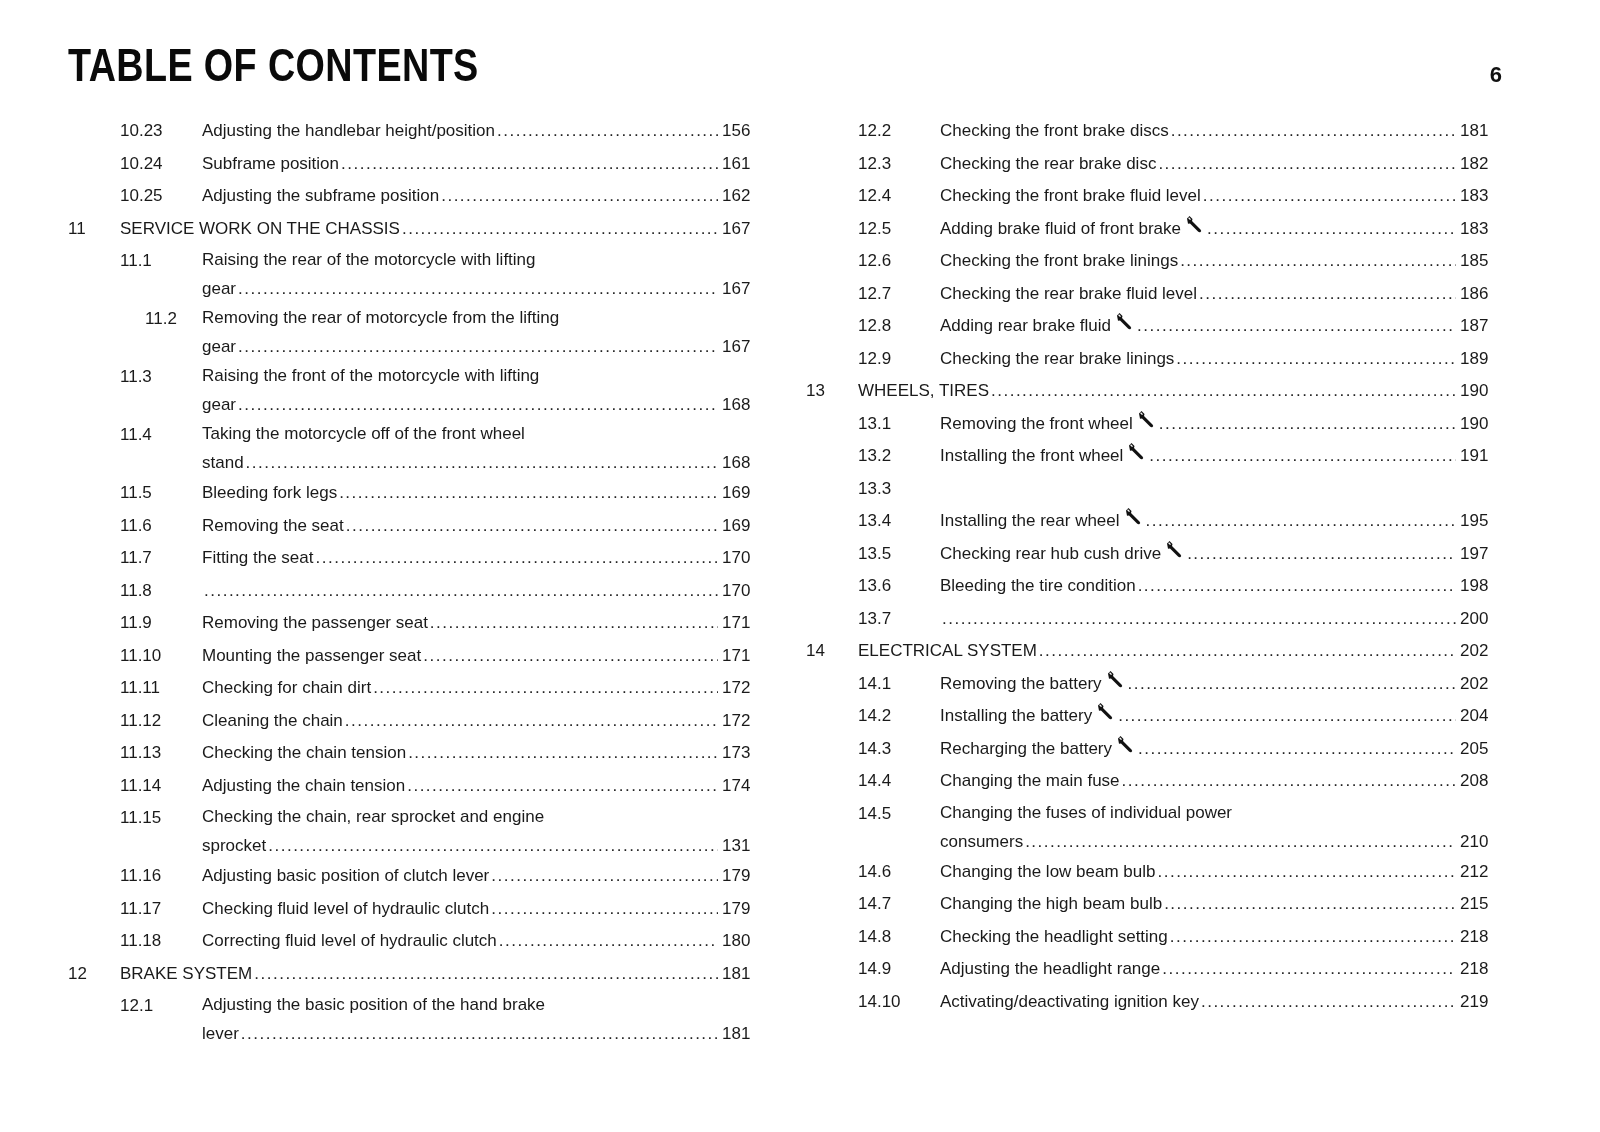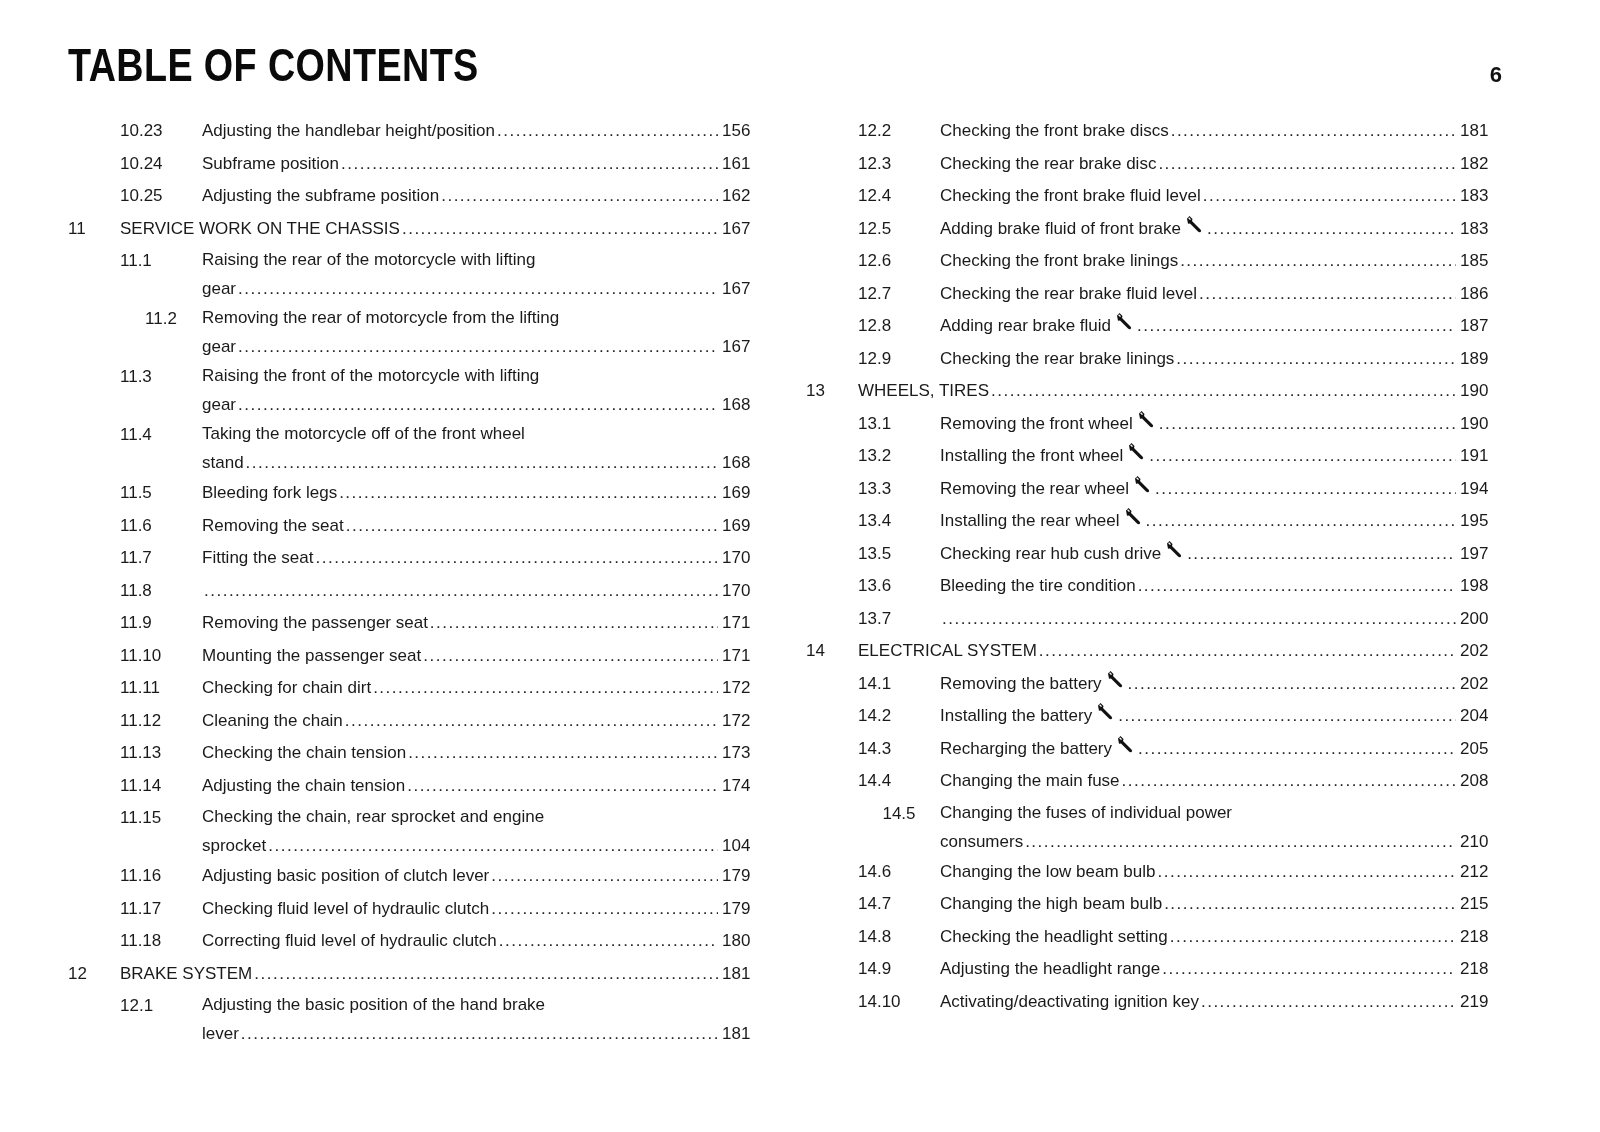--- a/index.html
+++ b/index.html
@@ -273,21 +273,21 @@
     </div>
     <div class="entry multi">
       <div class="row">
         <span class="indent"></span>
         <span class="num-sec" style="align-self: flex-start;">11.15</span>
         <div class="text-wrap">
           <div class="first-line">Checking the chain, rear sprocket and engine</div>
           <div class="line cont">
             <span class="label">sprocket</span>
             <span class="dots"></span>
-            <span class="page">104</span>
+            <span class="page">131</span>
           </div>
         </div>
       </div>
     </div>
     <div class="entry">
       <div class="row">
         <span class="indent"></span>
         <span class="num-sec">11.16</span>
         <div class="text-wrap">
           <div class="line">
@@ -503,30 +503,20 @@
             <span class="dots"></span>
             <span class="page">191</span>
           </div>
         </div>
       </div>
     </div>
     <div class="entry">
       <div class="row">
         <span class="indent"></span>
         <span class="num-sec">13.3</span>
-        <div class="text-wrap">
-          <div class="line">
-            <span class="label">Removing the rear wheel</span>
-            <svg class="wrench" viewBox="0 0 20 20">
-    <path d="M2 4.5 L4.5 2 L7.5 5 L7 7 L15.5 15.5 Q17 17 15.5 18 Q14.3 18.8 13 17.5 L5 9.5 L3 9.8 Z M4 3.2 L3.2 4.3 L5 6 L6 5.2 Z" fill="#111"></path>
-  </svg>
-            <span class="dots"></span>
-            <span class="page">194</span>
-          </div>
-        </div>
       </div>
     </div>
     <div class="entry">
       <div class="row">
         <span class="indent"></span>
         <span class="num-sec">13.4</span>
         <div class="text-wrap">
           <div class="line">
             <span class="label">Installing the rear wheel</span>
             <svg class="wrench" viewBox="0 0 20 20">
@@ -648,21 +638,21 @@
             <span class="label">Changing the main fuse</span>
             <span class="dots"></span>
             <span class="page">208</span>
           </div>
         </div>
       </div>
     </div>
     <div class="entry multi">
       <div class="row">
         <span class="indent"></span>
-        <span class="num-sec" style="align-self: flex-start; text-align: center;">14.5</span>
+        <span class="num-sec" style="align-self: flex-start;">14.5</span>
         <div class="text-wrap">
           <div class="first-line">Changing the fuses of individual power</div>
           <div class="line cont">
             <span class="label">consumers</span>
             <span class="dots"></span>
             <span class="page">210</span>
           </div>
         </div>
       </div>
     </div>

